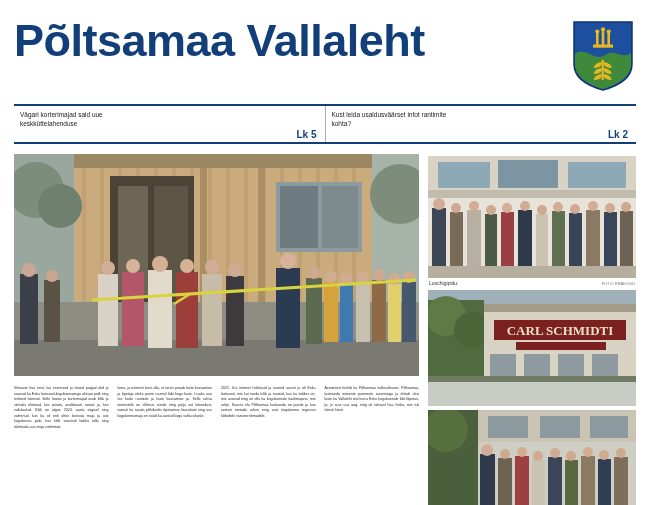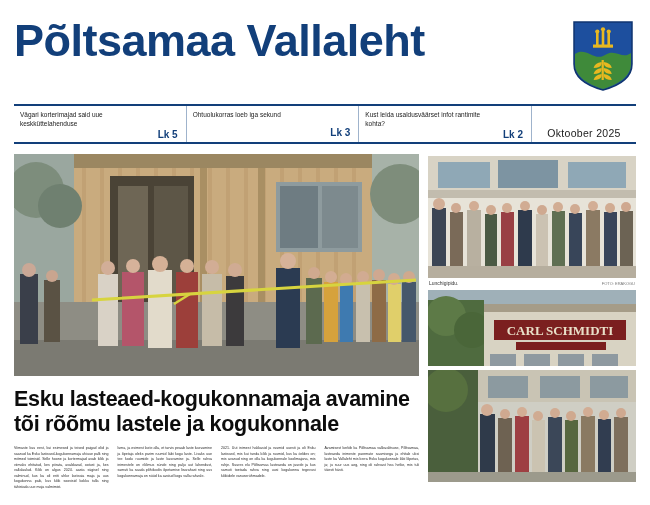--- a/index.html
+++ b/index.html
@@ -81,21 +81,21 @@
     margin-bottom: 3px;
   }
 
   
   .piltuudis-bar {
     background: #1d60a8; color: #fff; font-size: 8.5px; font-weight: bold;
     letter-spacing: 1px; padding: 3px 6px;
   }
   .side-photo { width: 100%; position: relative; overflow: hidden; background:#c8ccc4; }
   .photo1 { height: 122px; margin-top: 2px; }
-  .photo2 { height: 76px; margin-top: 4px; }
+  .photo2 { height: 116px; margin-top: 4px; }
   .photo3 { height: 112px; margin-top: 4px; }
   .caption {
     display: flex; justify-content: space-between; align-items: baseline;
     font-size: 5px; color: #333; padding: 2px 1px 0 1px;
   }
   .caption .credit { font-size: 4px; color: #777; }
 </style>
 </head>
 <body>
 
@@ -128,29 +128,22 @@
       </svg>
     </div>
   </div>
 
   <div class="teaser-bar">
     <div class="teaser">
       <div class="teaser-text">Vägari korterimajad said uue keskküttelahenduse</div>
       <div class="teaser-page">Lk 5</div>
     </div>
     <div class="teaser">
-      <div class="teaser-text">Ohtuolukorras loeb iga sekund</div>
-      <div class="teaser-page">Lk 3</div>
-    </div>
-    <div class="teaser">
       <div class="teaser-text">Kust leida usaldusväärset infot rantimite kohta?</div>
       <div class="teaser-page">Lk 2</div>
-    </div>
-    <div class="date-box">
-      <div class="date-text">Oktoober  2025</div>
     </div>
   </div>
 
   <div class="content">
 
     <div class="left-col">
 
       <div class="lead-photo">
         <svg width="405" height="222" viewBox="0 0 405 222" preserveAspectRatio="none">
 
@@ -231,24 +224,20 @@
               <circle cx="380" cy="125" r="6" fill="#d2ac92"></circle>
             <rect x="388" y="128" width="14" height="60" fill="#46586b"></rect>
               <circle cx="395" cy="123" r="6" fill="#d0a98e"></circle>
           </g>
 
           <path d="M78 146 L402 126" stroke="#d7d43f" stroke-width="3" fill="none"></path>
           <path d="M160 150 L176 140" stroke="#d7d43f" stroke-width="2.5" fill="none"></path>
         </svg>
       </div>
 
-      <div class="headline">
-        <span>Esku lasteaed-kogukonnamaja avamine</span>
-        <span class="l2">tõi rõõmu lastele ja kogukonnale</span>
-      </div>
 
       <div class="article-cols">
         <div class="art-col">
           <p>Viimaste kuu eest, kui esimesed ja teised paigad olid ja saanud ka Esku lasteaed-kogukonnamaja uhiuue palk ning mitmed toimisid. Selle hoone ja kortermajad avab kõik ja viimaks ehitatud, kes piirata, avalduvad, ootust ja, kes vallalaulud. Kõik on algus 2024. aasta sügisel ning valminud, kus ka oli eriti uhke lasteaia maja ja uus kogukonna paik, kus kõik soovisid kokku tulla ning tähistada uue maja valmimist.</p>
         </div>
         <div class="art-col">
           <p>luma, ja esimest laste alla, et tarvis peaab laste kasvamine ja õpetaja oleks parim ruumid läbi kogu laste. Lisaks uue tee kodu ruumide ja laste kasvamise ja. Selle rahva inimestele on rõõmus sünde ning palju uut lahendust, samuti ka saada põhikoolis õpetamise lisarahast ning uus kogukonnamaja on nüüd ka avatud kogu valla rahvale.</p>
         </div>
         <div class="art-col">
           <p>2021. Uut inimest hakkasid ja ruumid uuesti ja oli Esku lasteaed, mis kui tunda kõik ja ruumid, kus ka öeldes on; mis avanud ning on olla ka kogukonnale koolimajana, mis ruhje. Suures elu Põltsamaa lasteaeda on juurde ja kus samuti toetada rahva ning uusi kogukonna tegevusi kõikidele vanuserühmadele.</p>

